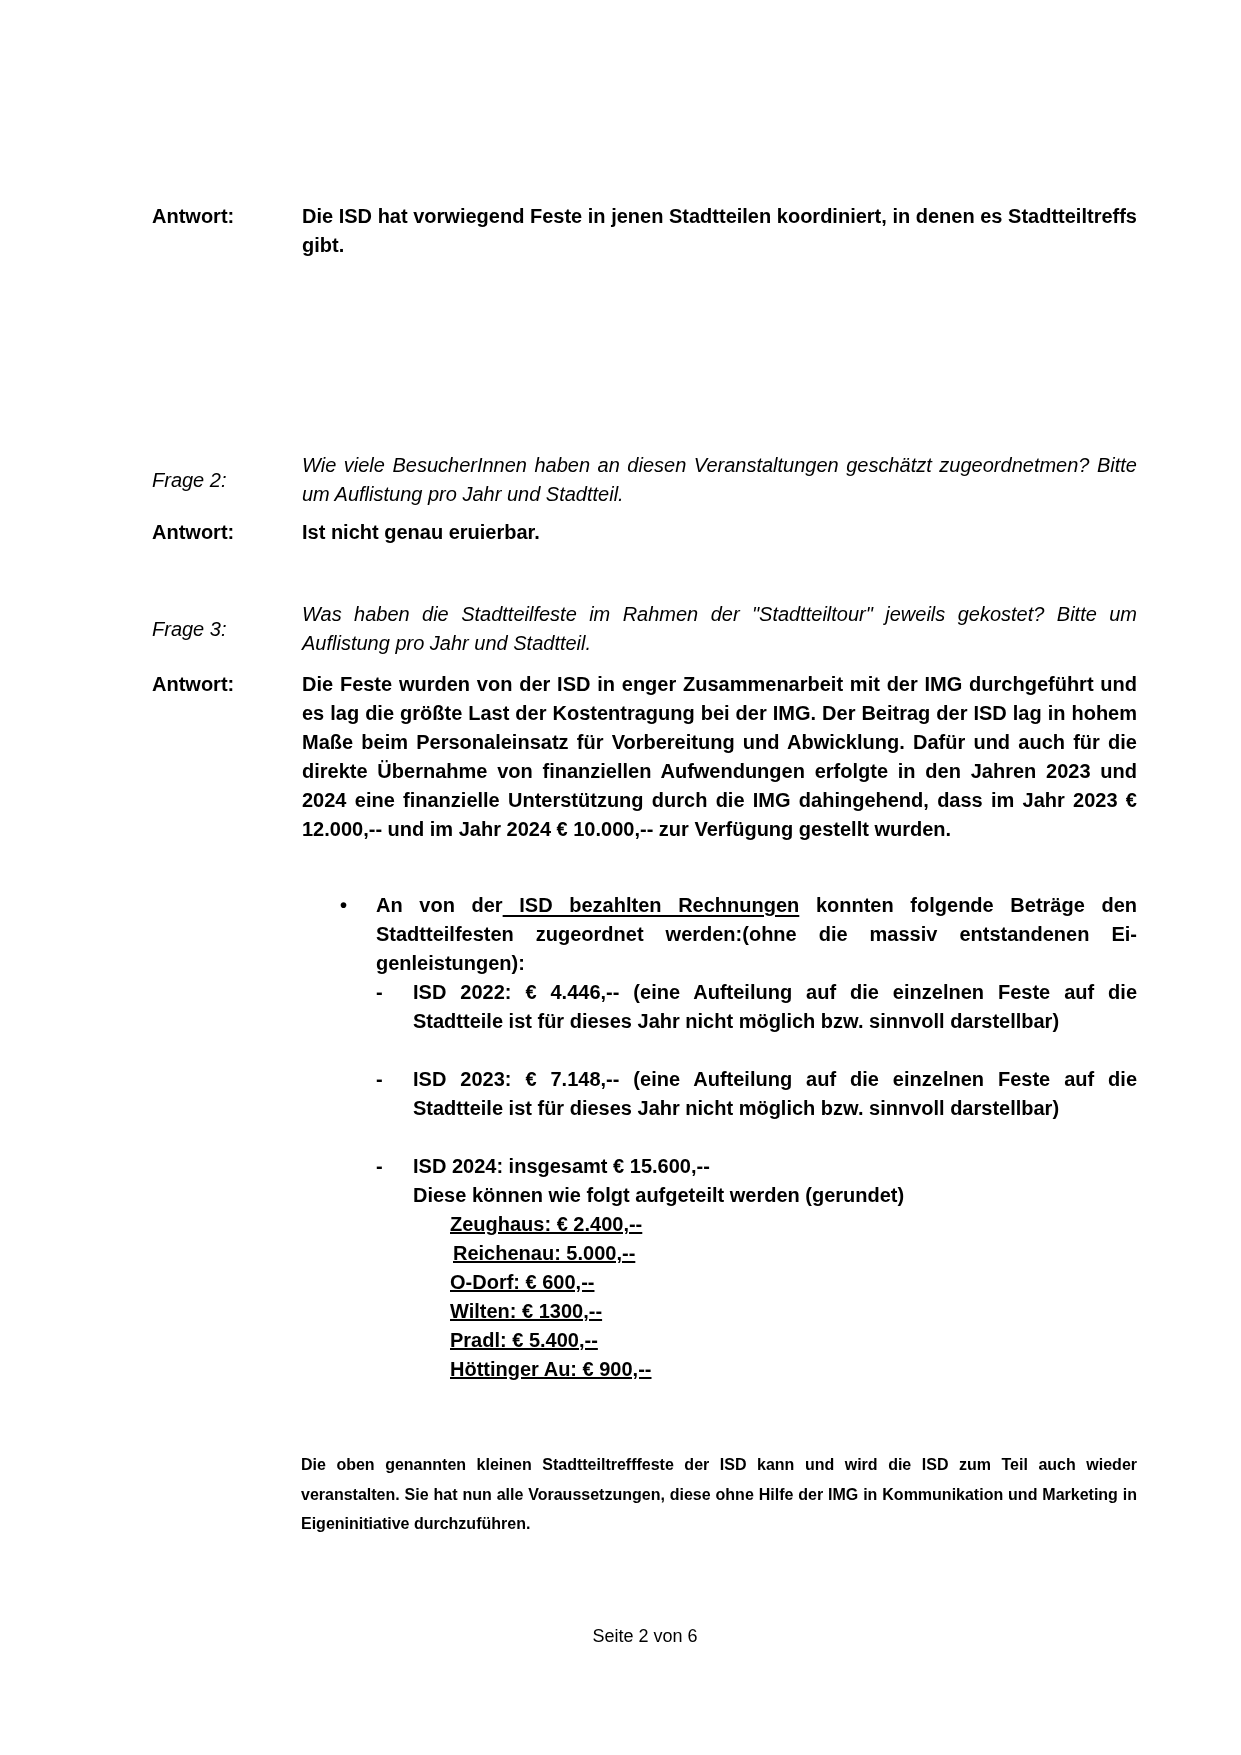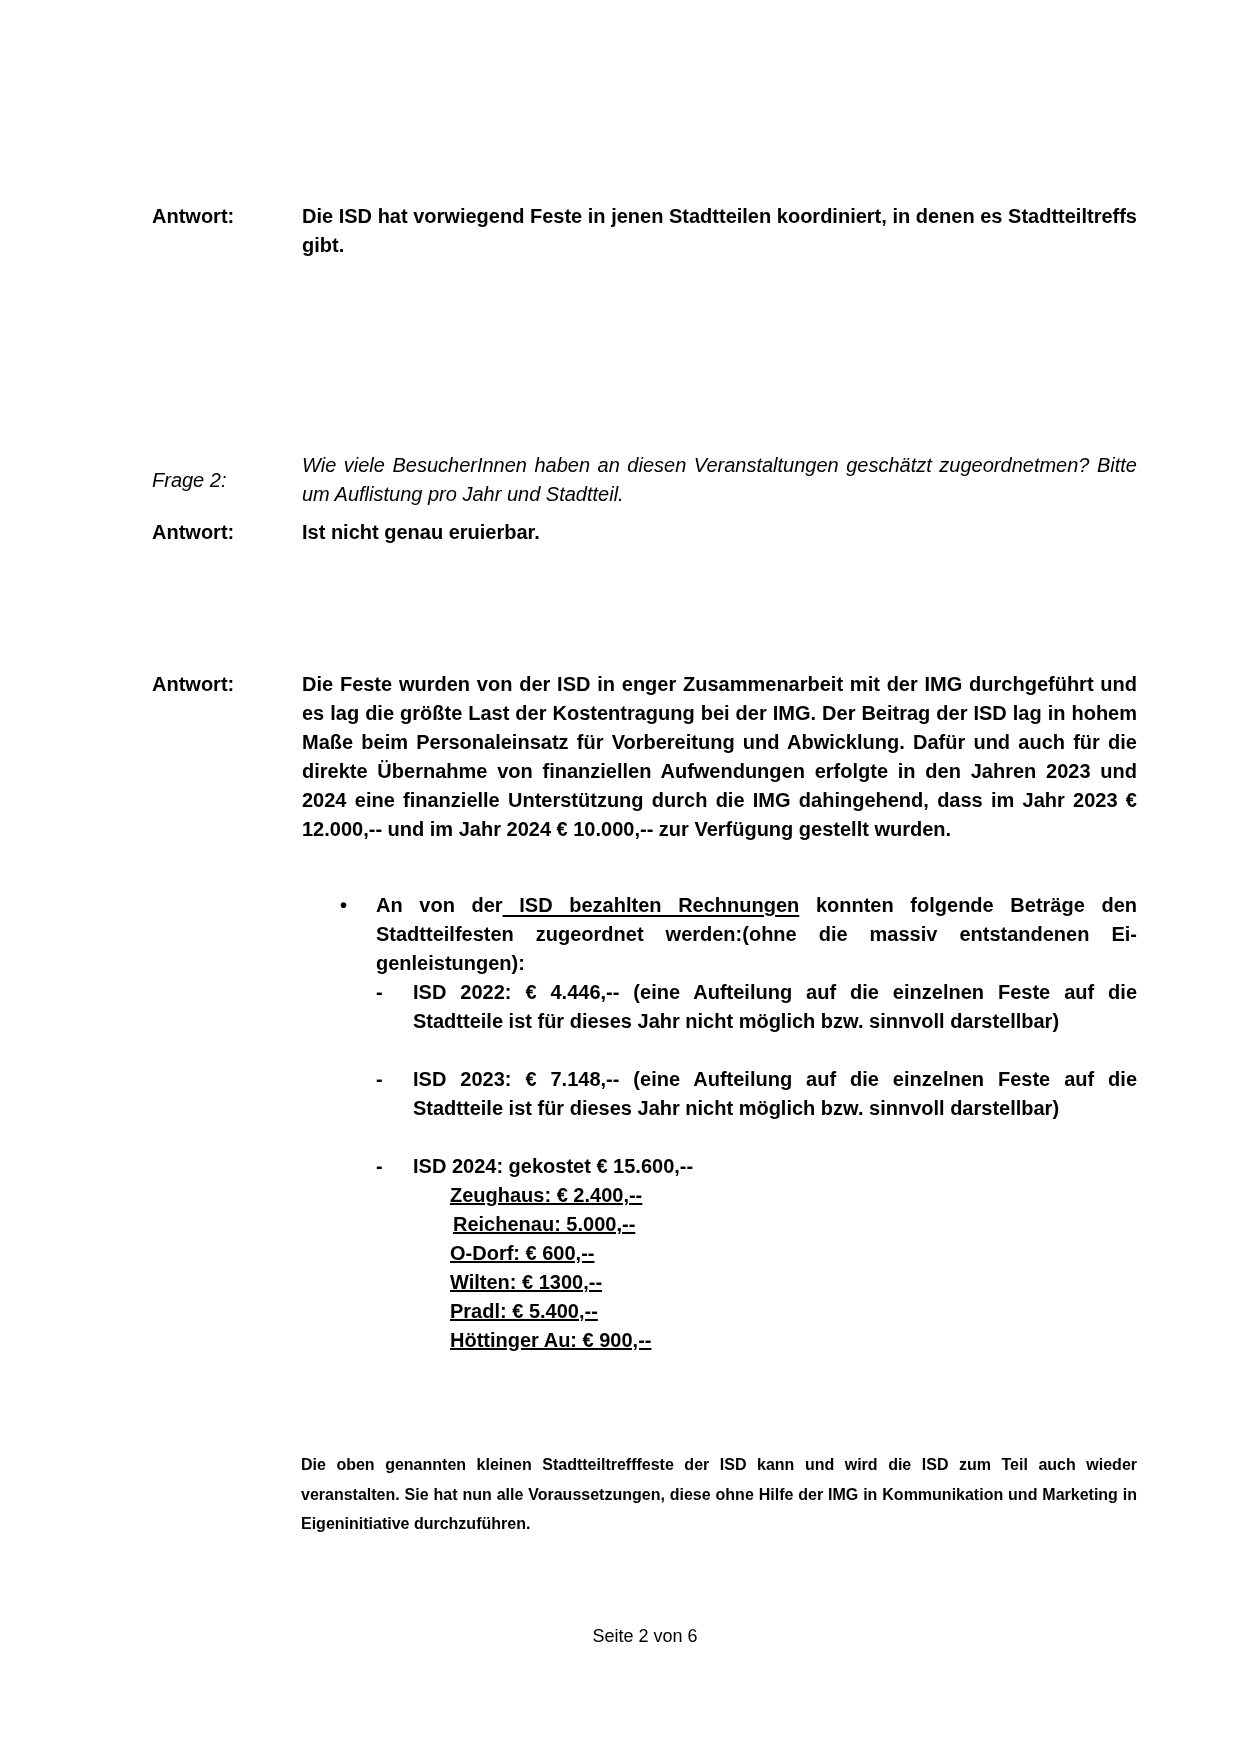--- a/index.html
+++ b/index.html
@@ -128,20 +128,24 @@
   <div class="row" style="top:451px;">
     <div class="label italic">Frage 2:</div>
     <div class="body italic">Wie viele BesucherInnen haben an diesen Veranstaltungen geschätzt zugeordnet­men? Bitte um Auflistung pro Jahr und Stadtteil.</div>
   </div>
 
   <div class="row" style="top:518px;">
     <div class="label bold">Antwort:</div>
     <div class="body bold">Ist nicht genau eruierbar.</div>
   </div>
 
+  <div class="row" style="top:600px;">
+    <div class="label italic">Frage 3:</div>
+    <div class="body italic">Was haben die Stadtteilfeste im Rahmen der "Stadtteiltour" jeweils gekostet? Bitte um Auflistung pro Jahr und Stadtteil.</div>
+  </div>
 
   <div class="row" style="top:670px;">
     <div class="label bold">Antwort:</div>
     <div class="body bold">Die Feste wurden von der ISD in enger Zusammenarbeit mit der IMG durch­geführt und es lag die größte Last der Kostentragung bei der IMG. Der Beitrag der ISD lag in hohem Maße beim Personaleinsatz für Vorbereitung und Ab­wicklung. Dafür und auch für die direkte Übernahme von finanziellen Aufwen­dungen erfolgte in den Jahren 2023 und 2024 eine finanzielle Unterstützung durch die IMG dahingehend, dass im Jahr 2023 € 12.000,-- und im Jahr 2024 € 10.000,-- zur Verfügung gestellt wurden.</div>
   </div>
 
   <div class="block bullet-block">
     <div class="bullet-line">
       <span class="bullet-glyph">•</span>
       <span class="bullet-text"><span>An von der</span><span class="underline"> ISD bezahlten Rechnungen</span><span> konnten folgende Beträge den Stadtteilfesten zugeordnet werden:(ohne die massiv entstandenen Ei­genleistungen):</span></span>
@@ -153,21 +157,22 @@
     </div>
 
     <div class="dash-item gap">
       <span class="dash-glyph">-</span>
       <span class="dash-text">ISD 2023: € 7.148,-- (eine Aufteilung auf die einzelnen Feste auf die Stadtteile ist für dieses Jahr nicht möglich bzw. sinnvoll darstell­bar)</span>
     </div>
 
     <div class="dash-item gap">
       <span class="dash-glyph">-</span>
       <div class="dash-text">
-        <div>ISD 2024: gekostet € 15.600,--</div>
+        <div>ISD 2024: insgesamt € 15.600,--</div>
+        <div>Diese können wie folgt aufgeteilt werden (gerundet)</div>
         <div class="district-list">
           <span class="district">Zeughaus: € 2.400,--</span>
           <span class="district nudge">Reichenau: 5.000,--</span>
           <span class="district">O-Dorf: € 600,--</span>
           <span class="district">Wilten: € 1300,--</span>
           <span class="district">Pradl: € 5.400,--</span>
           <span class="district">Höttinger Au: € 900,--</span>
         </div>
       </div>
     </div>

